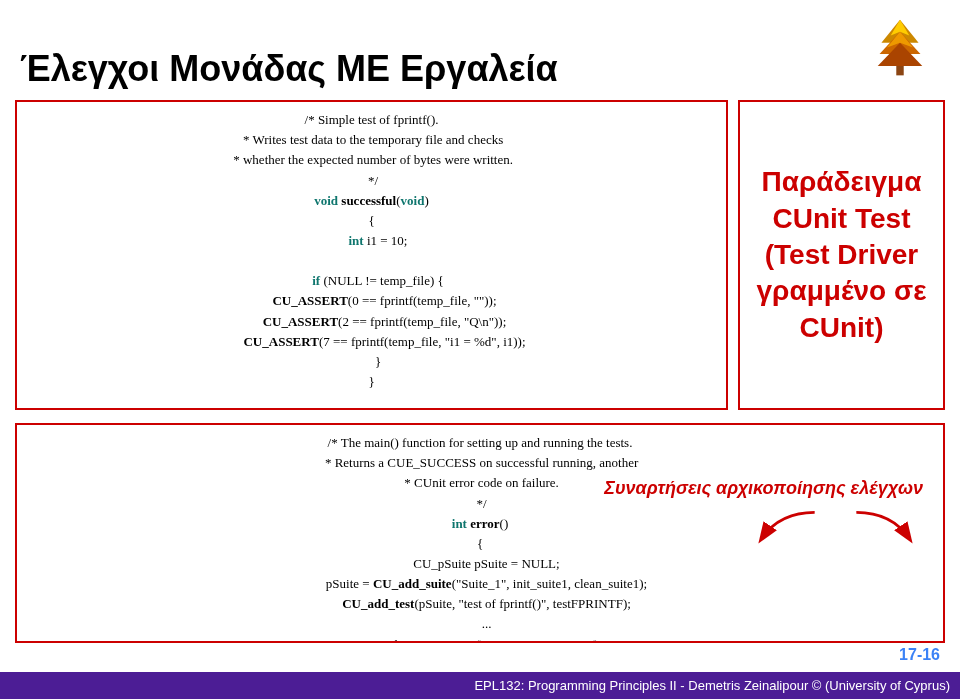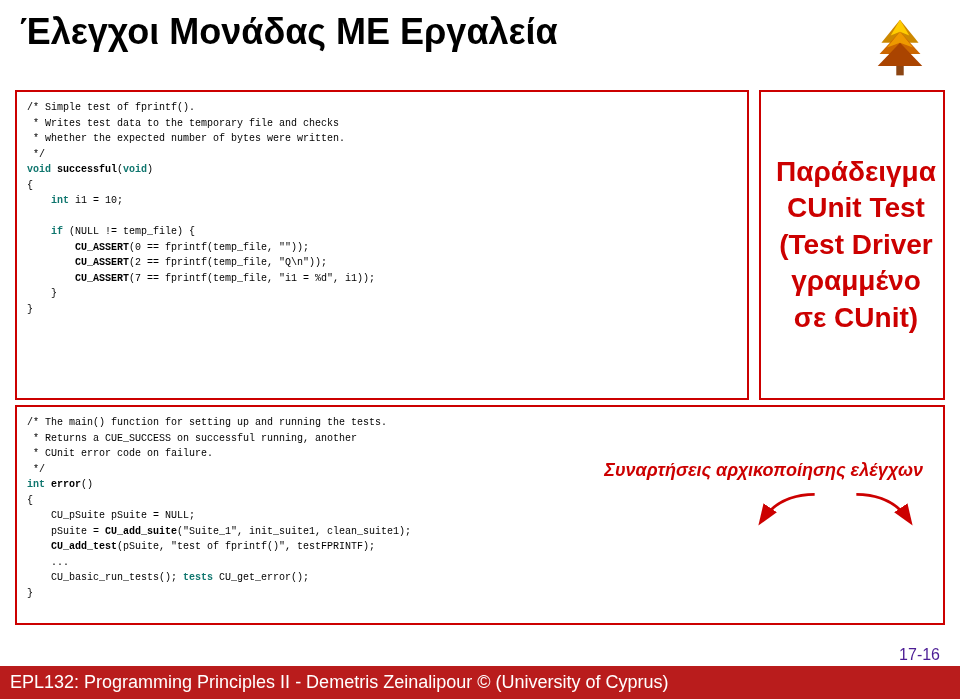--- a/index.html
+++ b/index.html
@@ -32,20 +32,21 @@
     .title-block {
       flex: 1;
     }
 
     .main-title {
       font-size: 36px;
       font-weight: bold;
       color: #000000;
       line-height: 1.2;
       font-family: Arial, sans-serif;
+      margin-top: 37px;
     }
 
     .logo-block {
       width: 80px;
       display: flex;
       align-items: center;
       justify-content: center;
       padding-top: 5px;
     }
 
@@ -74,41 +75,41 @@
       color: #000000;
       line-height: 1.5;
       overflow: hidden;
     }
 
     .code-comment { color: #000000; }
     .code-keyword { color: #0f766e; font-weight: bold; }
 
     
     .right-panel {
-      width: 186px;
+      width: 207px;
       border: 2px solid #cc0000;
       background: #ffffff;
       display: flex;
       align-items: center;
       justify-content: flex-start;
       padding: 15px;
     }
 
     .right-panel-text {
       font-size: 28px;
       font-weight: bold;
       color: #cc0000;
       text-align: center;
       line-height: 1.3;
       font-family: Arial, sans-serif;
     }
 
     
     .code-box-bottom {
-      margin: 0 15px;
+      margin: 8px 15px;
       border: 2px solid #cc0000;
       background: #ffffff;
       padding: 8px 10px;
       font-family: 'Courier New', Courier, monospace;
       font-size: 12.5px;
       color: #000000;
       line-height: 1.55;
       position: relative;
       height: 220px;
       overflow: hidden;
@@ -143,44 +144,45 @@
       width: 80px;
       height: 40px;
     }
 
     
     .footer {
       position: absolute;
       bottom: 0;
       left: 0;
       right: 0;
-      background: #b91c1c;
+      background: #4c1d95;
       color: #ffffff;
-      text-align: left;
+      text-align: right;
       padding: 6px 10px;
-      font-size: 18px;
+      font-size: 13px;
       font-family: Arial, sans-serif;
     }
 
     
     .slide-number {
       position: absolute;
       bottom: 35px;
       right: 20px;
       font-size: 16px;
-      font-weight: normal;
-      color: #4c1d95;
+      font-weight: bold;
+      color: #3b82f6;
       margin-top: 39px;
     }
 
     pre {
-      font-family: Liberation Mono, monospace;
-      font-size: 10px;
+      font-family: Liberation Serif, serif;
+      font-size: 13px;
       white-space: pre;
       line-height: 1.55;
+      text-align: center;
     }
 
     .highlight-bold {
       font-weight: bold;
     }
   </style>
 </head>
 <body>
 
 <div class="slide-container">

